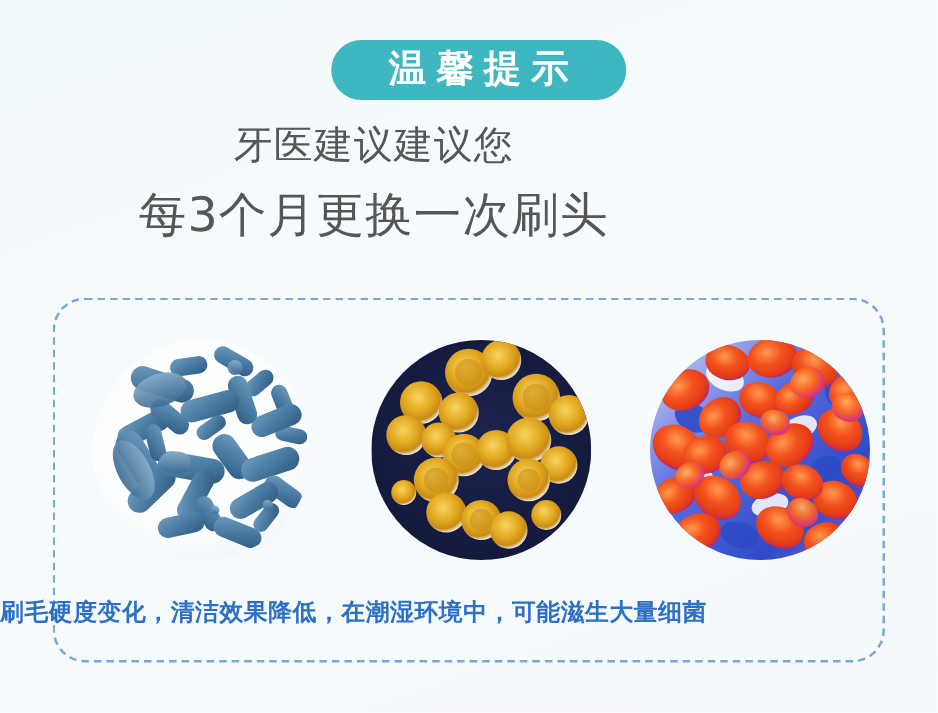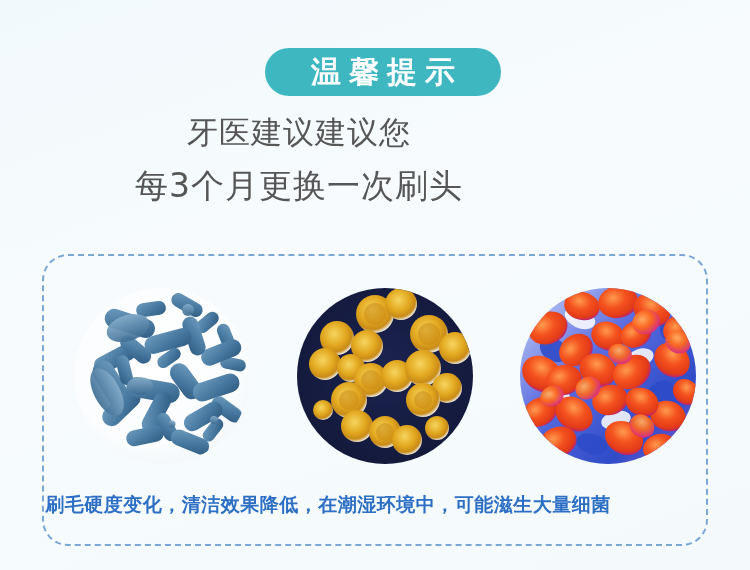--- a/index.html
+++ b/index.html
@@ -11,21 +11,20 @@
     height: 570px;
     background: linear-gradient(160deg, #f2f9fc 0%, #f7fbfd 40%, #f4fafc 100%);
     font-family: "Liberation Sans", "DejaVu Sans", sans-serif;
     overflow: hidden;
     position: relative;
   }
 
   .page {
     position: absolute;
     inset: 0;
-    margin-top: 16px;
   }
 
   
   .badge {
     position: absolute;
     left: 265px;
     top: 32px;
     width: 236px;
     height: 48px;
     background: #3eb7c0;
@@ -55,21 +54,21 @@
     line-height: 1;
     white-space: nowrap;
   }
   .headline-1 {
     top: 101px;
     font-size: 31px;
     letter-spacing: 1px;
   }
   .headline-2 {
     top: 153px;
-    font-size: 33px;
+    font-size: 38px;
     letter-spacing: 1px;
   }
 
   
   .dashed-panel {
     position: absolute;
     left: 42px;
     top: 238px;
     width: 666px;
     height: 292px;
@@ -99,28 +98,27 @@
   .c3 { left: 478px; }
 
   .circle svg { display: block; width: 100%; height: 100%; }
 
   
   .caption {
     position: absolute;
     left: 0;
     top: 481px;
     width: 656px;
-    text-align: center;
     color: #2d6fc4;
     font-size: 19px;
     font-weight: bold;
     letter-spacing: 0.5px;
     line-height: 1;
     white-space: nowrap;
-    font-family: Liberation Mono, monospace;
+    font-family: Liberation Sans, sans-serif;
   }
 </style>
 </head>
 <body>
 
 <div class="page">
 
   <div class="badge">
     <span class="badge-text">温馨提示</span>
   </div>

